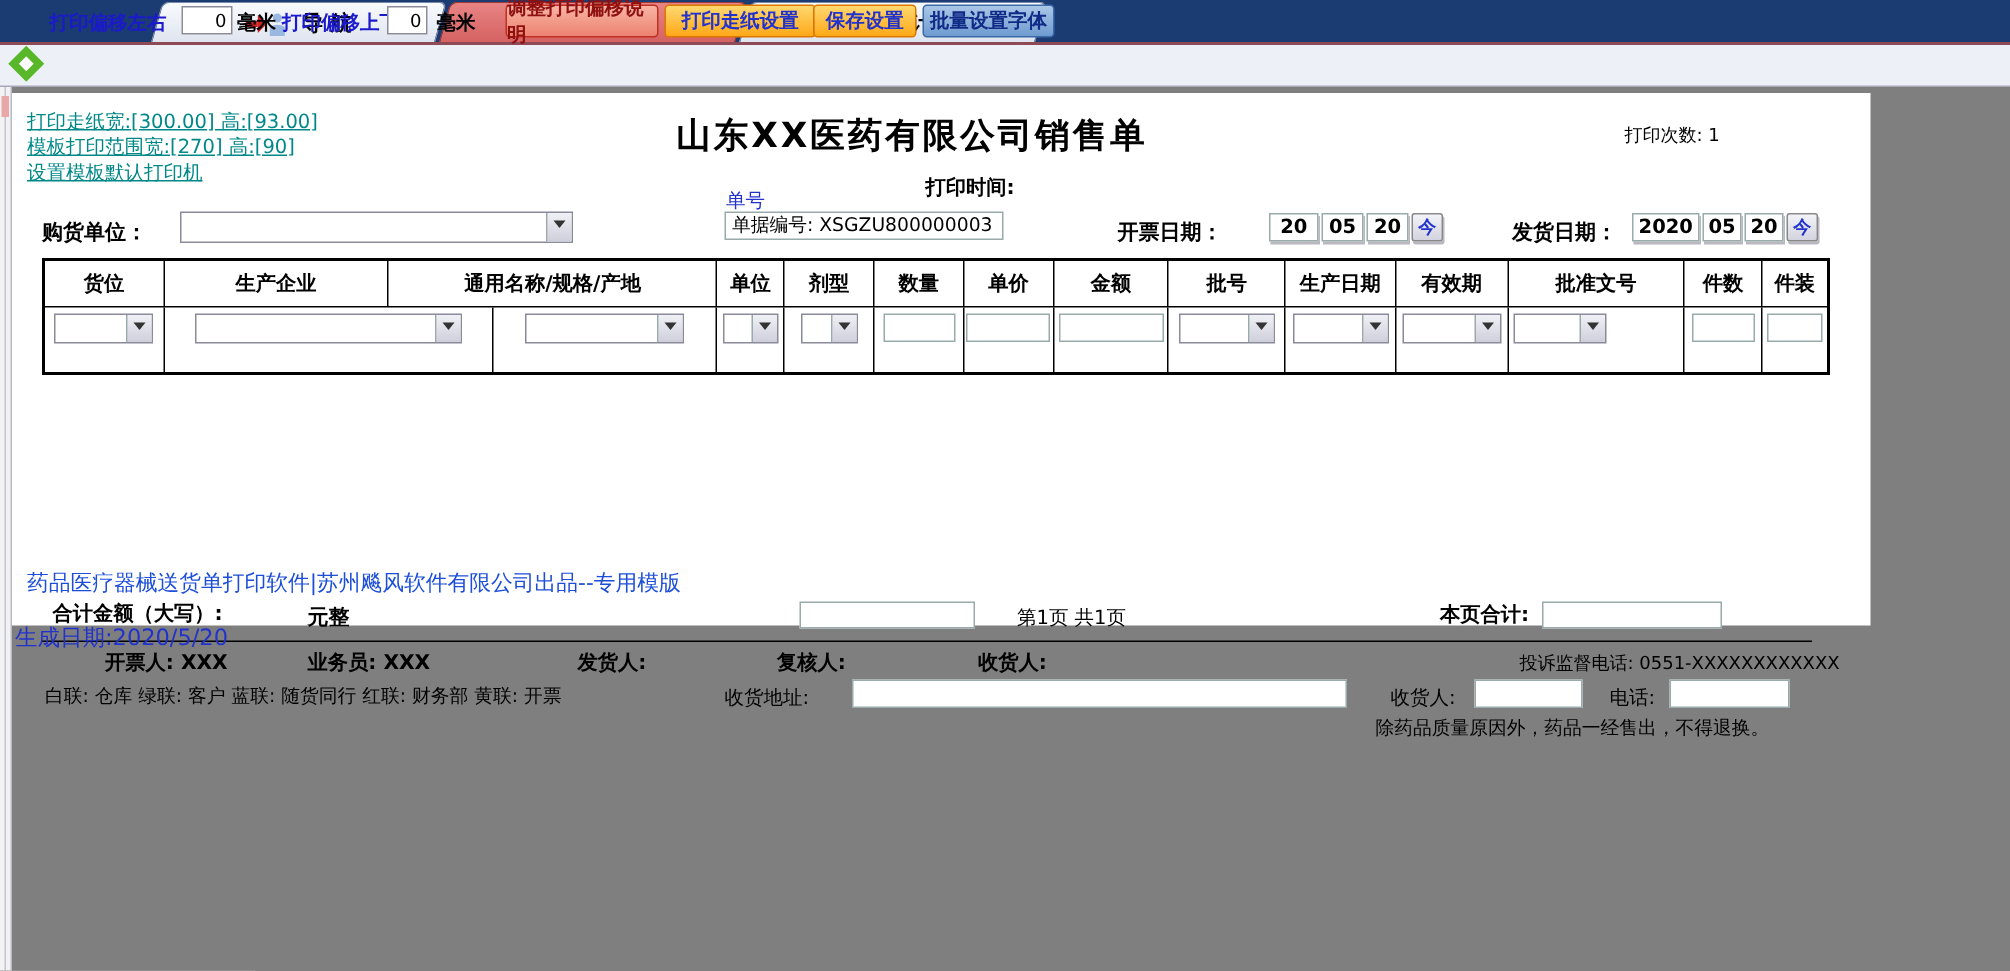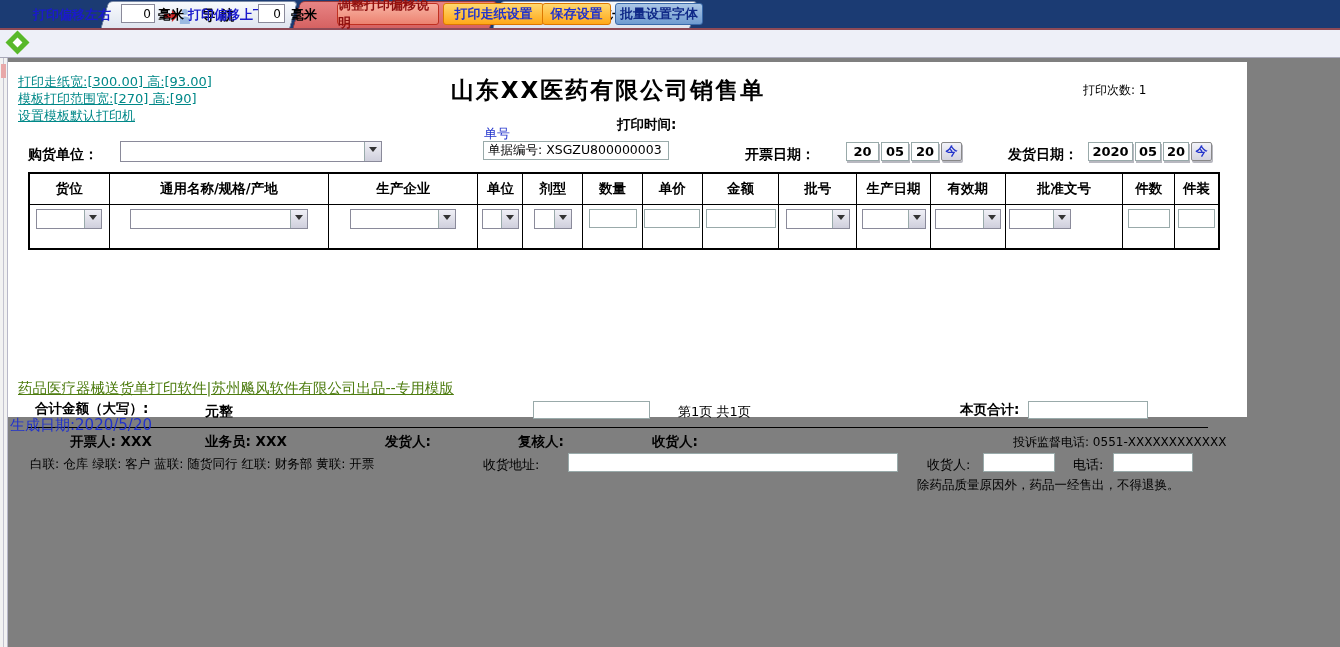--- a/index.html
+++ b/index.html
@@ -71,21 +71,21 @@
   .thead-row { height:31px; border-bottom:1px solid #000; }
   .tbody-row { flex:1; }
   .tcell { border-right:1px solid #000; display:flex; align-items:center;
            justify-content:center; overflow:hidden; }
   .tcell:last-child { border-right:none; }
   .tcell.hd { font-size:13.5px; font-weight:bold; }
   .tcell.bd { align-items:flex-start; padding-top:4px; }
   .cell-input { height:19px; border:1px solid #9aa; background:#fff; }
 
   .hline { height:1px; background:#000; }
-  .blue-note { color:#4d7c0f; font-size:14.5px; white-space:nowrap;text-decoration:underline; }
+  .blue-note { color:#1d4ed8; font-size:14.5px; white-space:nowrap; }
 </style>
 </head>
 <body>
 
 <div class="abs tabbar">
   <div class="abs tab tab-light" style="left:104px;width:190px;">
     <div class="tab-inner">
       <svg width="30" height="16" viewBox="0 0 30 16">
         <rect x="0" y="6" width="8" height="4" fill="#cc2222"></rect>
         <polygon points="8,2 8,14 14,8" fill="#cc2222"></polygon>
@@ -169,22 +169,22 @@
 
     <span class="abs bold14" style="left:1000px;top:84px;">发货日期：</span>
     <div class="abs datecell" style="left:1080px;top:80px;width:45px;">2020</div>
     <div class="abs datecell" style="left:1127px;top:80px;width:26px;">05</div>
     <div class="abs datecell" style="left:1155px;top:80px;width:26px;">20</div>
     <div class="abs todaybtn" style="left:1183px;top:80px;">今</div>
 
     <div class="otable abs">
       <div class="trow thead-row">
         <div class="tcell hd" style="width:80px;">货位</div>
+        <div class="tcell hd" style="width:150px;">生产企业</div>
         <div class="tcell hd" style="width:220px;">通用名称/规格/产地</div>
-        <div class="tcell hd" style="width:150px;">生产企业</div>
         <div class="tcell hd" style="width:45px;">单位</div>
         <div class="tcell hd" style="width:60px;">剂型</div>
         <div class="tcell hd" style="width:60px;">数量</div>
         <div class="tcell hd" style="width:60px;">单价</div>
         <div class="tcell hd" style="width:77px;">金额</div>
         <div class="tcell hd" style="width:78px;">批号</div>
         <div class="tcell hd" style="width:74px;">生产日期</div>
         <div class="tcell hd" style="width:75px;">有效期</div>
         <div class="tcell hd" style="width:118px;">批准文号</div>
         <div class="tcell hd" style="width:52px;">件数</div>

